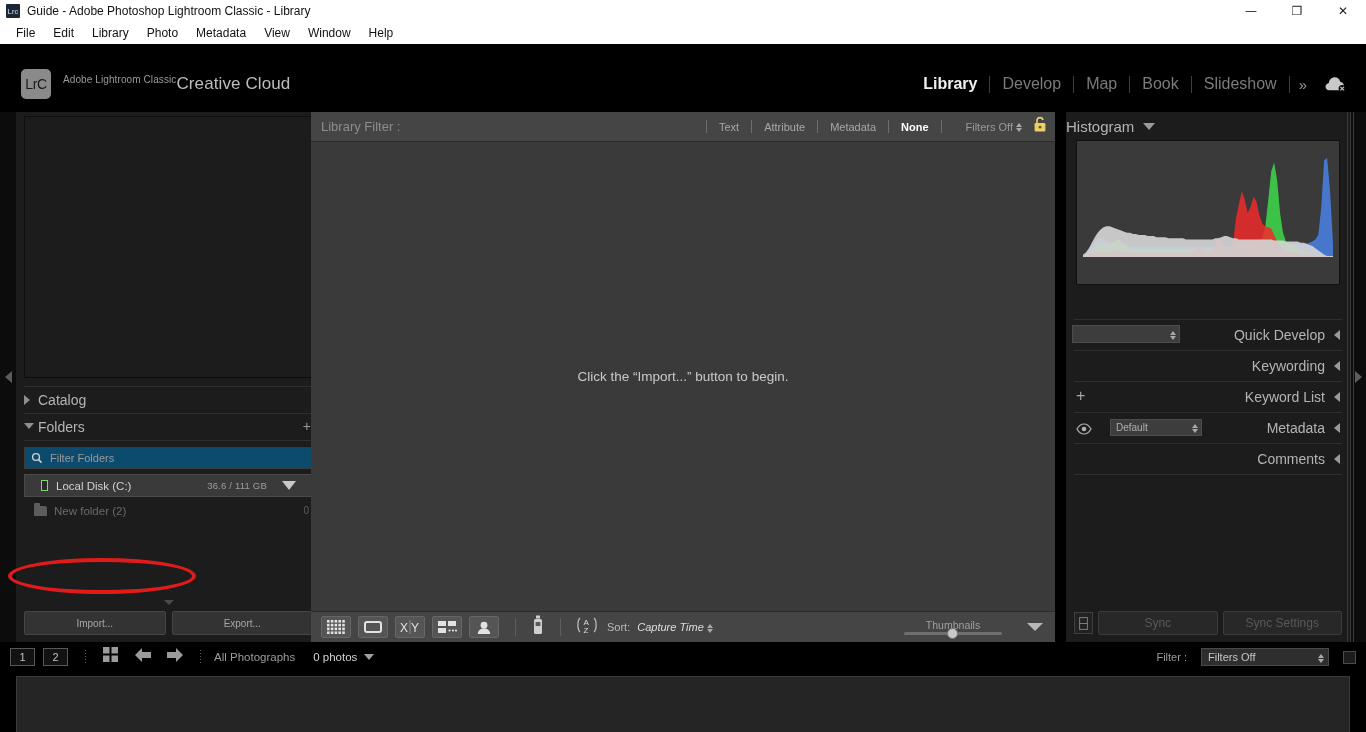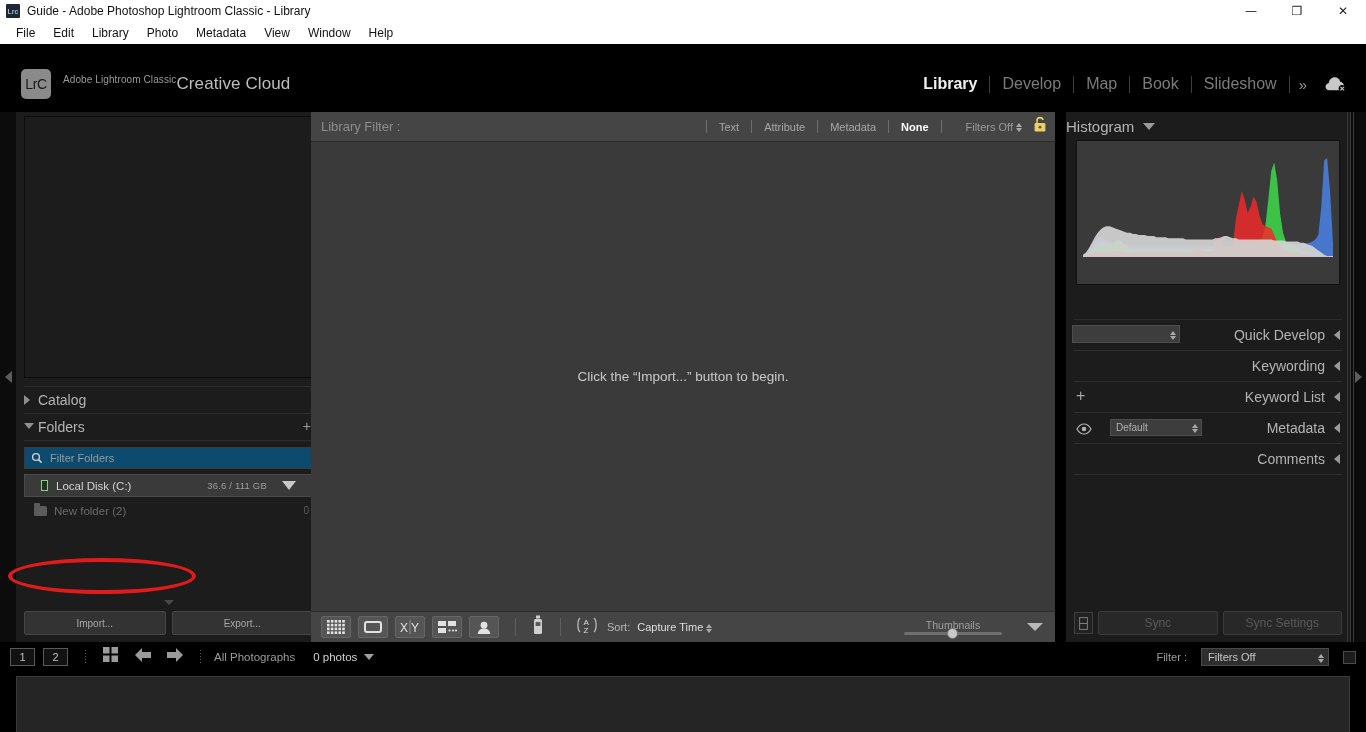--- a/index.html
+++ b/index.html
@@ -184,21 +184,21 @@
   #toolbar {
     height:31px; background:#454545; border-top:1px solid #2c2c2c;
     display:flex; align-items:center; padding:0 10px; gap:0px;
   }
   .tb-btn {
     width:30px; height:22px; background:#555555; border:1px solid #666;
     border-radius:2px; margin-right:7px; display:flex; align-items:center; justify-content:center;
   }
   .tb-sep { width:1px; height:18px; background:#5e5e5e; margin:0 9px; }
   .tb-label { font-size:11px; color:#b9b9b9; margin-left:7px; }
-  .tb-value { font-size:11px; color:#dedede; margin-left:7px; }
+  .tb-value { font-size:11px; color:#dedede; margin-left:7px;font-style:italic; }
   #thumb-wrap { margin-left:auto; display:flex; flex-direction:column; align-items:center; width:120px; }
   #thumb-label { font-size:10.5px; color:#9f9f9f; margin-bottom:1px; }
   #thumb-slider { width:98px; height:3px; background:#6f6f6f; border-radius:2px; position:relative; }
   #thumb-knob { position:absolute; left:43px; top:-4px; width:11px; height:11px; border-radius:50%; background:#c9c9c9; border:1px solid #777;}
   #tb-caret { margin-left:14px; margin-right:2px; width:0;height:0;
     border-left:8px solid transparent;border-right:8px solid transparent;border-top:8px solid #b8b8b8; }
 
   
   #rightpanel {
     position:absolute; right:16px; top:0; width:284px; height:530px;

